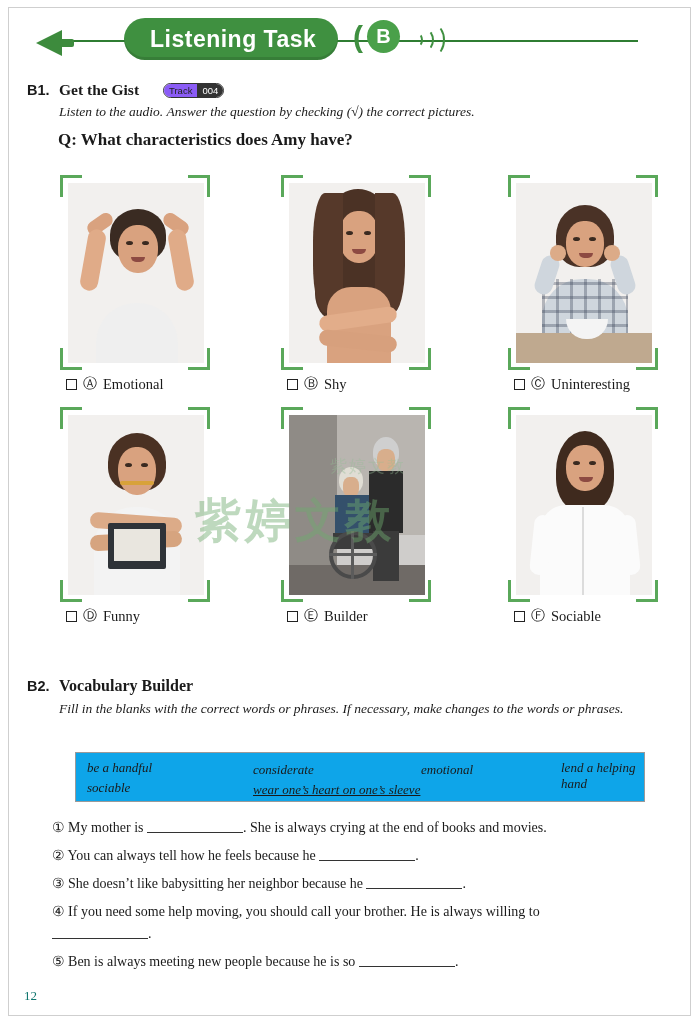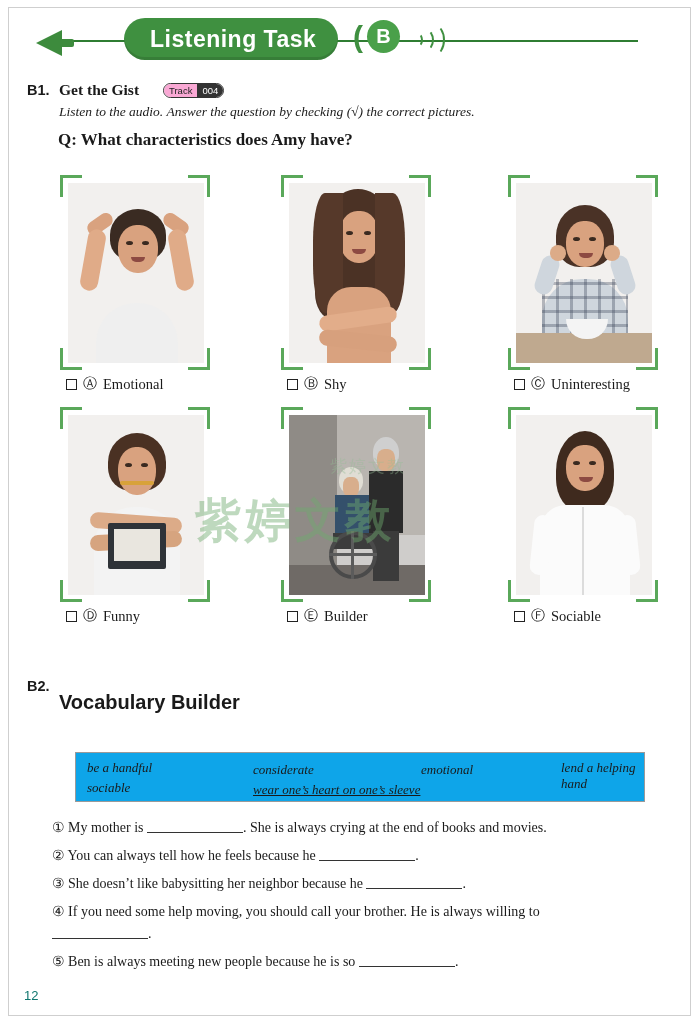--- a/index.html
+++ b/index.html
@@ -122,21 +122,21 @@
     height: 15px;
     display: flex; align-items: stretch;
     border: 1px solid #333;
     border-radius: 8px;
     overflow: hidden;
     font-family: "Liberation Sans", sans-serif;
     font-size: 9.5px;
   }
   .track-badge .t-label {
     padding: 0 5px; display: flex; align-items: center;
-    color: #222; background: #f9a8d4;
+    color: #222; background: #8b5cf6;
   }
   .track-badge .t-num {
     padding: 0 5px; display: flex; align-items: center;
     color: #fff; background: #333;
   }
   .b1-instr {
     position: absolute; left: 59px; top: 104px;
     font-style: italic; font-size: 13.5px;
     font-family: "Liberation Serif", serif;
   }
@@ -237,23 +237,22 @@
   }
 
   
   .sec-b2-label {
     position: absolute; left: 27px; top: 678px;
     font-family: "Liberation Sans", sans-serif;
     font-weight: bold; font-size: 14.5px;
   }
   .sec-b2-title {
     position: absolute; left: 59px; top: 677px;
-    font-weight: bold; font-size: 20px;
-    font-family: Liberation Sans, sans-serif;
-    margin-top: 14px;
+    font-weight: bold; font-size: 16px;
+    font-family: Liberation Serif, serif;
   }
   .b2-instr {
     position: absolute; left: 59px; top: 701px;
     width: 600px;
     font-style: italic; font-size: 13.5px; line-height: 16px;
     font-family: "Liberation Serif", serif;
   }
   .wordbox {
     position: absolute;
     left: 75px; top: 752px;
@@ -286,21 +285,21 @@
     border-bottom: 1px solid #333;
     width: 96px; height: 13px;
     vertical-align: -1px;
   }
   .q-item .cont { display: block; margin-top: 3px; }
 
   .page-num {
     position: absolute;
     left: 24px; top: 988px;
     font-size: 13px;
-    font-family: Liberation Sans, sans-serif;
+    font-family: Liberation Serif, serif;
     color: #0f766e;
   }
 </style>
 </head>
 <body>
 
 <div class="page">
   <div class="page-frame"></div>
 
   <div class="banner">
@@ -514,20 +513,21 @@
         </div>
       </div>
     </div>
   </div>
 
   <div class="watermark2">紫婷文教</div>
   <div class="watermark">紫婷文教</div>
 
   <div class="sec-b2-label">B2.</div>
   <div class="sec-b2-title">Vocabulary Builder</div>
+  <div class="b2-instr">Fill in the blanks with the correct words or phrases. If necessary, make changes to the words or phrases.</div>
 
   <div class="wordbox">
     <span class="w w0">be a handful</span>
     <span class="w w1">considerate</span>
     <span class="w w2">emotional</span>
     <span class="w w3">lend a helping hand</span>
     <span class="w w4">sociable</span>
     <span class="w w5">wear one’s heart on one’s sleeve</span>
   </div>
 

